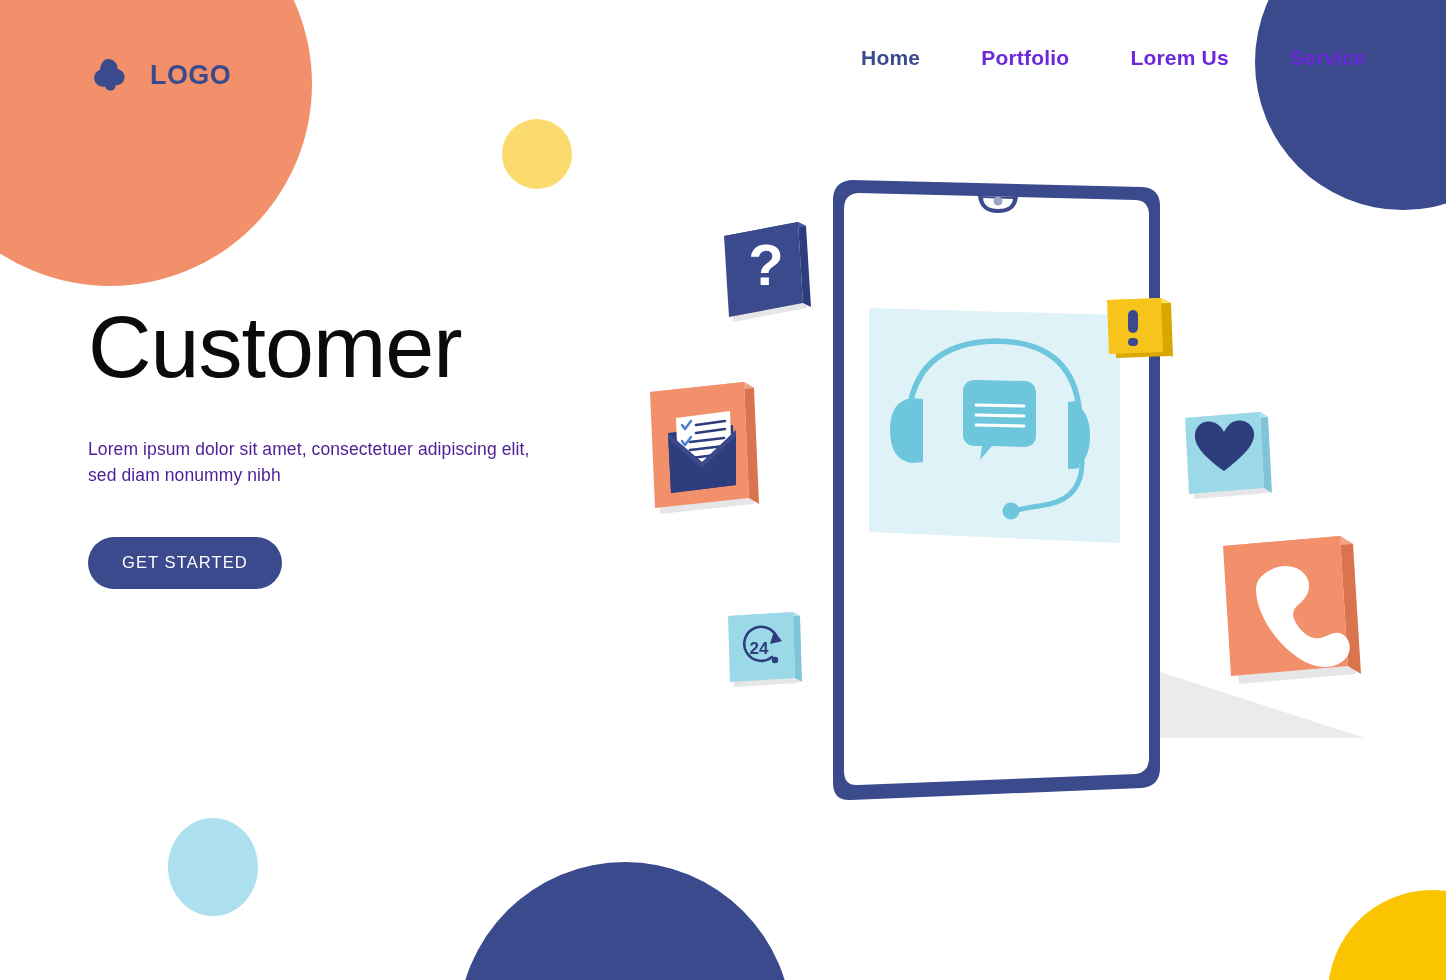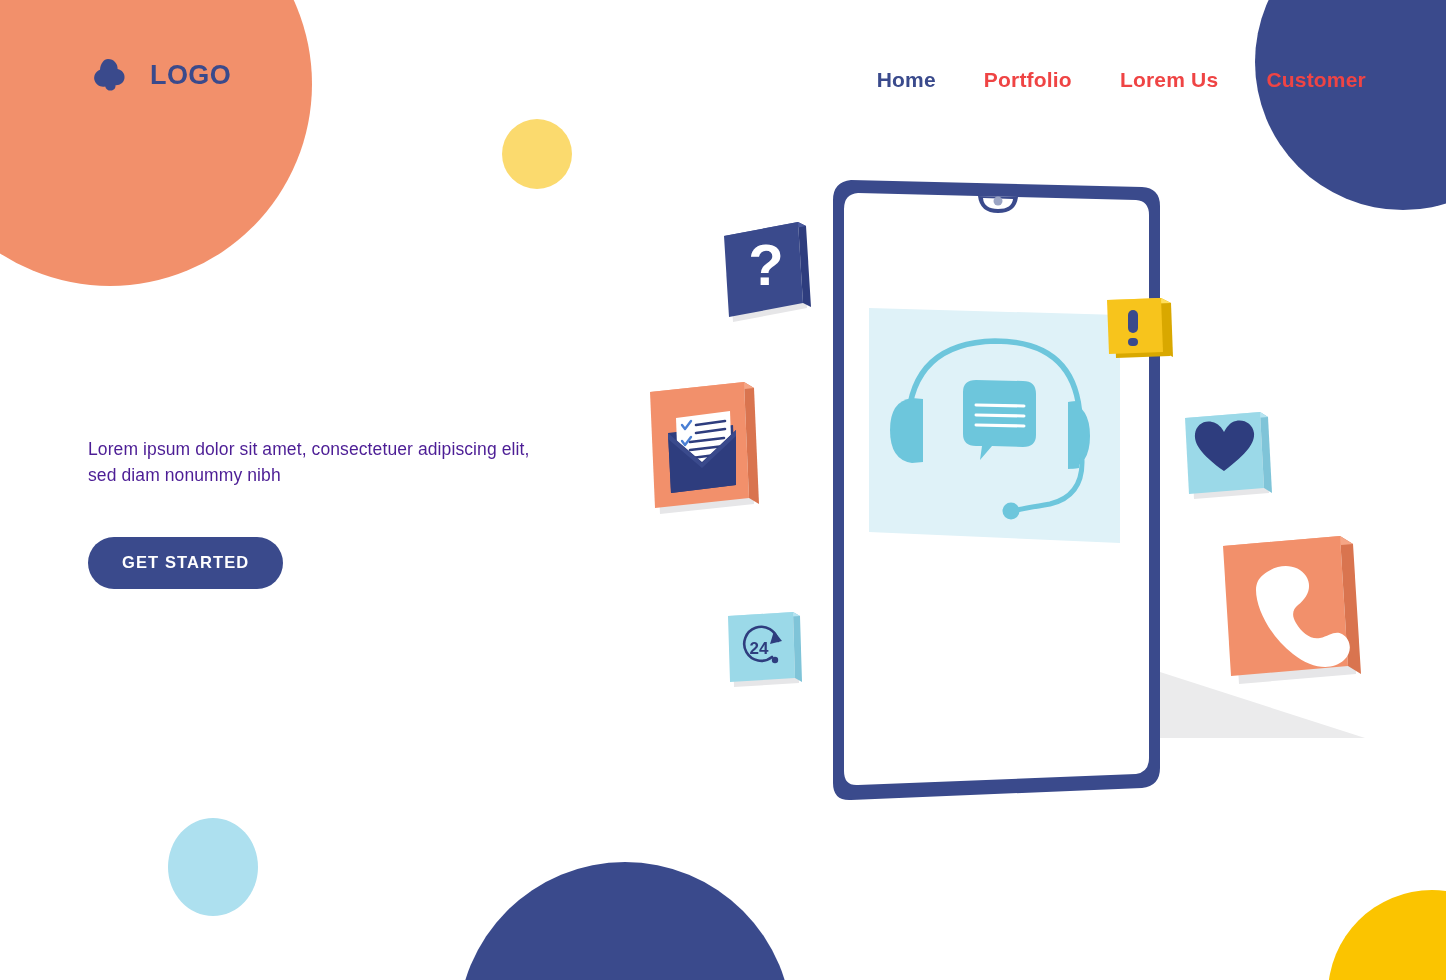--- a/index.html
+++ b/index.html
@@ -70,29 +70,29 @@
   #logo-mark { width: 40px; height: 40px; display: block; }
   #brand-name {
     font-size: 27px;
     font-weight: bold;
     color: #3A4A8C;
     letter-spacing: 0.4px;
   }
 
   #nav {
     position: absolute;
-    right: 80px; top: 68px;
+    right: 80px; top: 46px;
     display: flex;
     align-items: flex-start;
-    gap: 48px;
+    gap: 61px;
   }
   .nav-item {
     font-size: 21px;
     font-weight: bold;
-    color: #ef4444;
+    color: #6d28d9;
     white-space: nowrap;
     cursor: pointer;
     letter-spacing: 0.2px;
   }
   .nav-item.active { color: #3A4A8C; }
 
   
   #hero-copy {
     position: absolute;
     left: 88px; top: 300px;
@@ -118,21 +118,21 @@
   }
   #cta-button {
     margin-top: 48px;
     display: inline-block;
     background: #3A4A8C;
     color: #ffffff;
     border: none;
     border-radius: 30px;
     padding: 16px 34px 17px;
     font-size: 16.5px;
-    font-weight: bold;
+    font-weight: normal;
     letter-spacing: 1.1px;
     cursor: pointer;
     font-family: "Liberation Sans", sans-serif;
   }
 
   
   #illustration {
     position: absolute;
     left: 620px; top: 160px;
     width: 790px; height: 700px;
@@ -301,21 +301,21 @@
                  C 712 511 692 509 673 494
                  C 652 478 636 450 636 430
                  C 636 423 639 418 643 415 Z" fill="#FFFFFF"></path>
       </g>
 
     </svg>
   </div>
 
   <div id="hero-copy">
     <h1 id="hero-title">
-      <br>
+      <span>Customer</span><br>
     </h1>
     <p id="hero-sub">Lorem ipsum dolor sit amet, consectetuer adipiscing elit, sed diam nonummy nibh</p>
     <button id="cta-button">GET STARTED</button>
   </div>
 
   <div id="header">
     <div id="brand">
       <svg id="logo-mark" viewBox="0 0 40 40">
         <path d="M 20 4
                  C 26 4 30 9 29.6 14
@@ -326,17 +326,17 @@
                  C 12.8 32.6 8 30 6.6 25.6
                  C 5.2 21.2 7.6 16.4 12 14.8
                  C 12.4 8.8 15.8 4 20 4 Z" fill="#3A4A8C"></path>
       </svg>
       <span id="brand-name">LOGO</span>
     </div>
     <nav id="nav">
       <span class="nav-item active">Home</span>
       <span class="nav-item">Portfolio</span>
       <span class="nav-item">Lorem Us</span>
-      <span class="nav-item">Customer</span>
+      <span class="nav-item">Service</span>
     </nav>
   </div>
 
 </div>
 
 </body></html>

